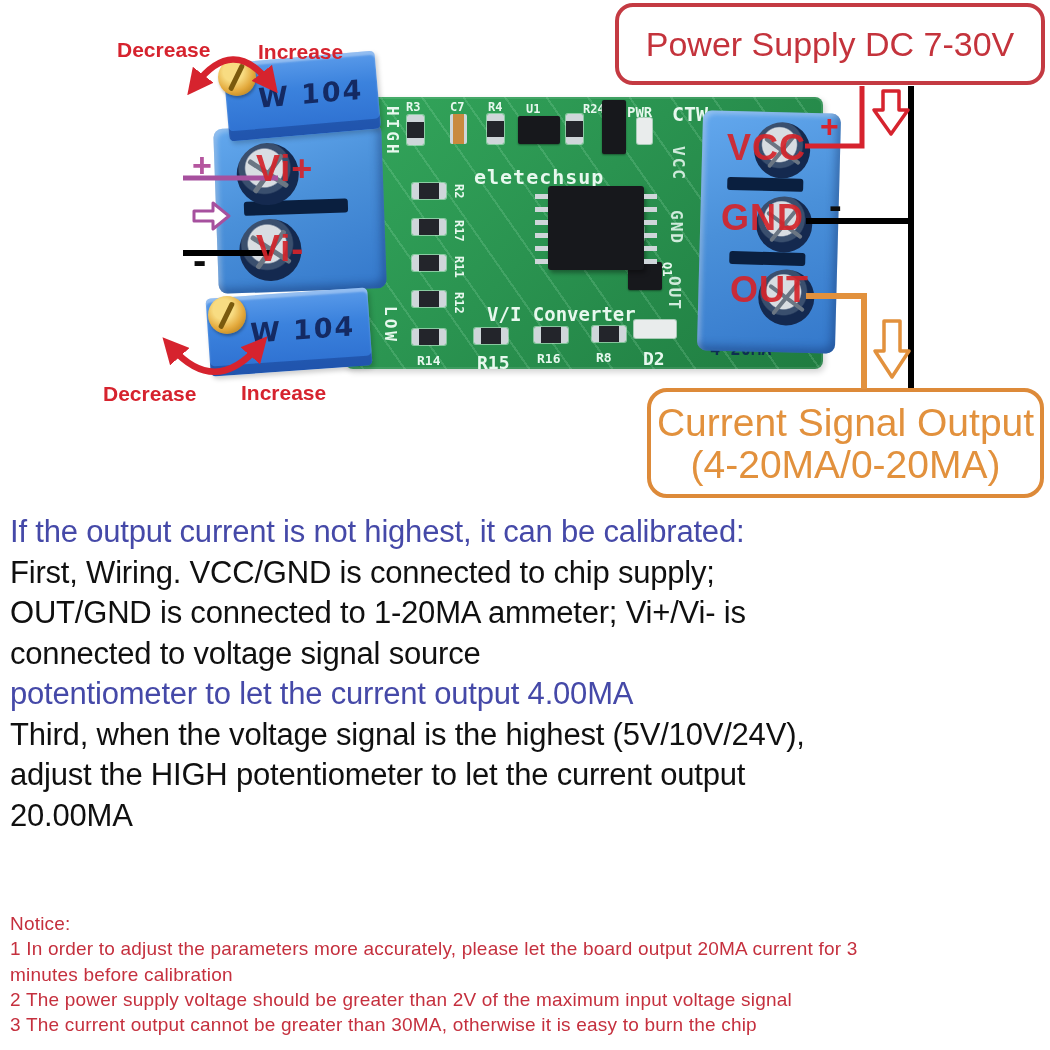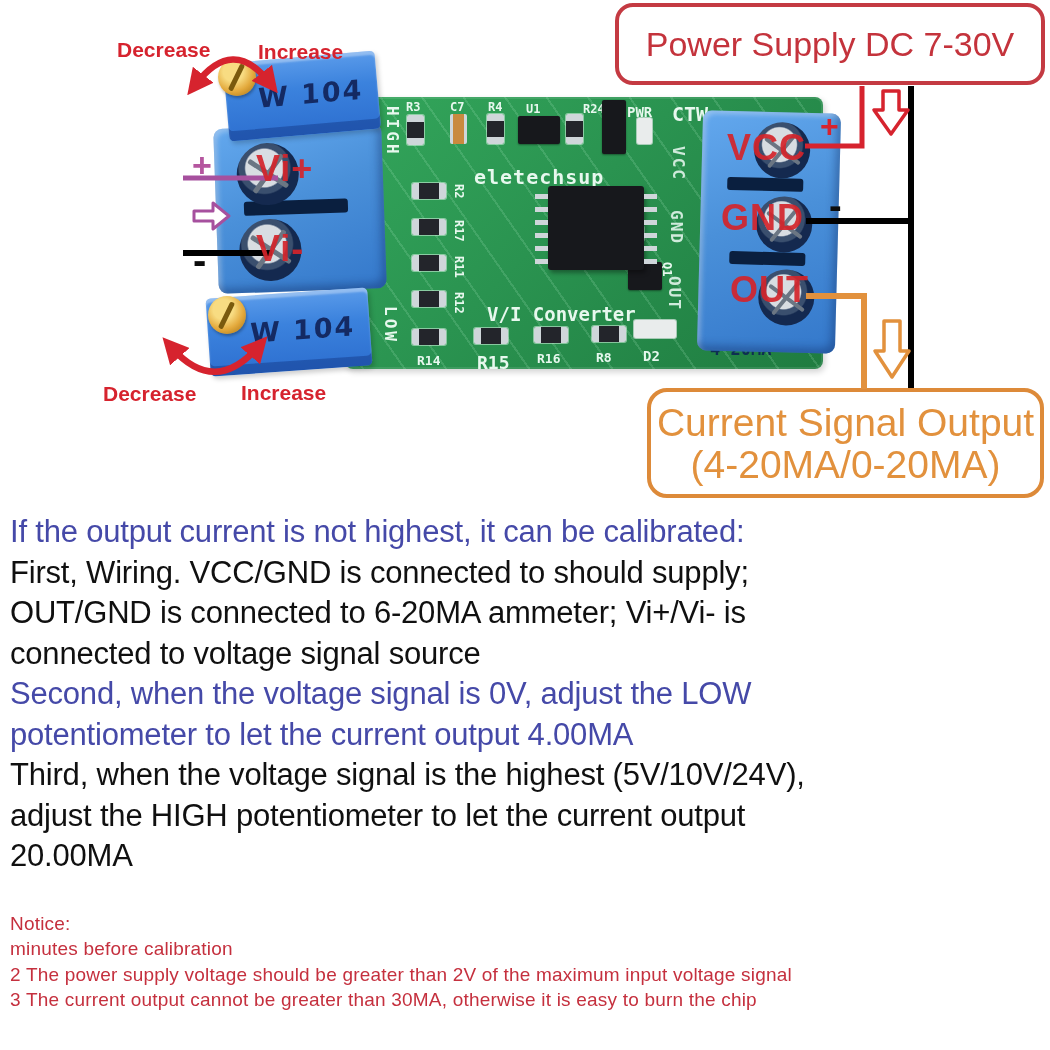--- a/index.html
+++ b/index.html
@@ -87,21 +87,21 @@
   <span class="abs silk vert ref" style="left:452px;top:292px">R12</span>
 
   <span class="abs silk vert ref" style="left:598px;top:190px">R23</span>
   <span class="abs silk vert ref" style="left:600px;top:232px">R7</span>
   <span class="abs silk vert ref" style="left:660px;top:262px">Q1</span>
 
   <span class="abs silk ref" style="left:417px;top:353px;font-size:13px">R14</span>
   <span class="abs silk ref" style="left:477px;top:352px;font-size:18px">R15</span>
   <span class="abs silk ref" style="left:537px;top:351px;font-size:13px">R16</span>
   <span class="abs silk ref" style="left:596px;top:350px;font-size:13px">R8</span>
-  <span class="abs silk ref" style="left:643px;top:348px;font-size:14px">D2</span>
+  <span class="abs silk ref" style="left:643px;top:348px;font-size:18px">D2</span>
 
   <span class="abs silk" style="left:474px;top:165px;font-size:20px;letter-spacing:1px">eletechsup</span>
   <span class="abs silk" style="left:487px;top:303px;font-size:19px">V/I Converter</span>
   <span class="abs silk" style="left:710px;top:339px;font-size:17px;color:#0e2e52">4-20MA</span>
 
   <div class="abs smd smd-rv" style="left:407px;top:115px;width:17px;height:30px"></div>
   <div class="abs smd smd-cap" style="left:450px;top:114px;width:17px;height:30px"></div>
   <div class="abs smd smd-rv" style="left:487px;top:114px;width:17px;height:30px"></div>
   <div class="abs smd smd-dark" style="left:518px;top:116px;width:42px;height:28px"></div>
   <div class="abs smd smd-rv" style="left:566px;top:114px;width:17px;height:30px"></div>
@@ -200,30 +200,30 @@
 
     <polygon points="883,91 899,91 899,110 908,110 891,134 874,110 883,110" fill="#ffffff" stroke="#d6232e" stroke-width="3.5" stroke-linejoin="round"></polygon>
     <polygon points="884,321 900,321 900,351 909,351 892,377 875,351 884,351" fill="#ffffff" stroke="#e2913d" stroke-width="3.5" stroke-linejoin="round"></polygon>
 
     <path d="M196 84 Q233 36 269 82" fill="none" stroke="#d6232e" stroke-width="6.5" marker-start="url(#ah)" marker-end="url(#ah)"></path>
     <path d="M172 348 Q215 396 258 347" fill="none" stroke="#d6232e" stroke-width="6.5" marker-start="url(#ah)" marker-end="url(#ah)"></path>
   </svg>
 
   <div class="abs" style="left:10px;top:512px">
     <div class="ins-line ins-blue">If the output current is not highest, it can be calibrated:</div>
-    <div class="ins-line ins-black">First, Wiring. VCC/GND is connected to should supply;</div>
-    <div class="ins-line ins-black">OUT/GND is connected to 6-20MA ammeter; Vi+/Vi- is</div>
+    <div class="ins-line ins-black">First, Wiring. VCC/GND is connected to chip supply;</div>
+    <div class="ins-line ins-black">OUT/GND is connected to 1-20MA ammeter; Vi+/Vi- is</div>
     <div class="ins-line ins-black">connected to voltage signal source</div>
-    <div class="ins-line ins-blue">Second, when the voltage signal is 0V, adjust the LOW</div>
     <div class="ins-line ins-blue">potentiometer to let the current output 4.00MA</div>
     <div class="ins-line ins-black">Third, when the voltage signal is the highest (5V/10V/24V),</div>
     <div class="ins-line ins-black">adjust the HIGH potentiometer to let the current output</div>
     <div class="ins-line ins-black">20.00MA</div>
   </div>
 
   <div class="abs" style="left:10px;top:911px">
     <div class="notice-line">Notice:</div>
+    <div class="notice-line">1 In order to adjust the parameters more accurately, please let the board output 20MA current for 3</div>
     <div class="notice-line">minutes before calibration</div>
     <div class="notice-line">2 The power supply voltage should be greater than 2V of the maximum input voltage signal</div>
     <div class="notice-line">3 The current output cannot be greater than 30MA, otherwise it is easy to burn the chip</div>
   </div>
 
 </div>
 
 </body></html>

